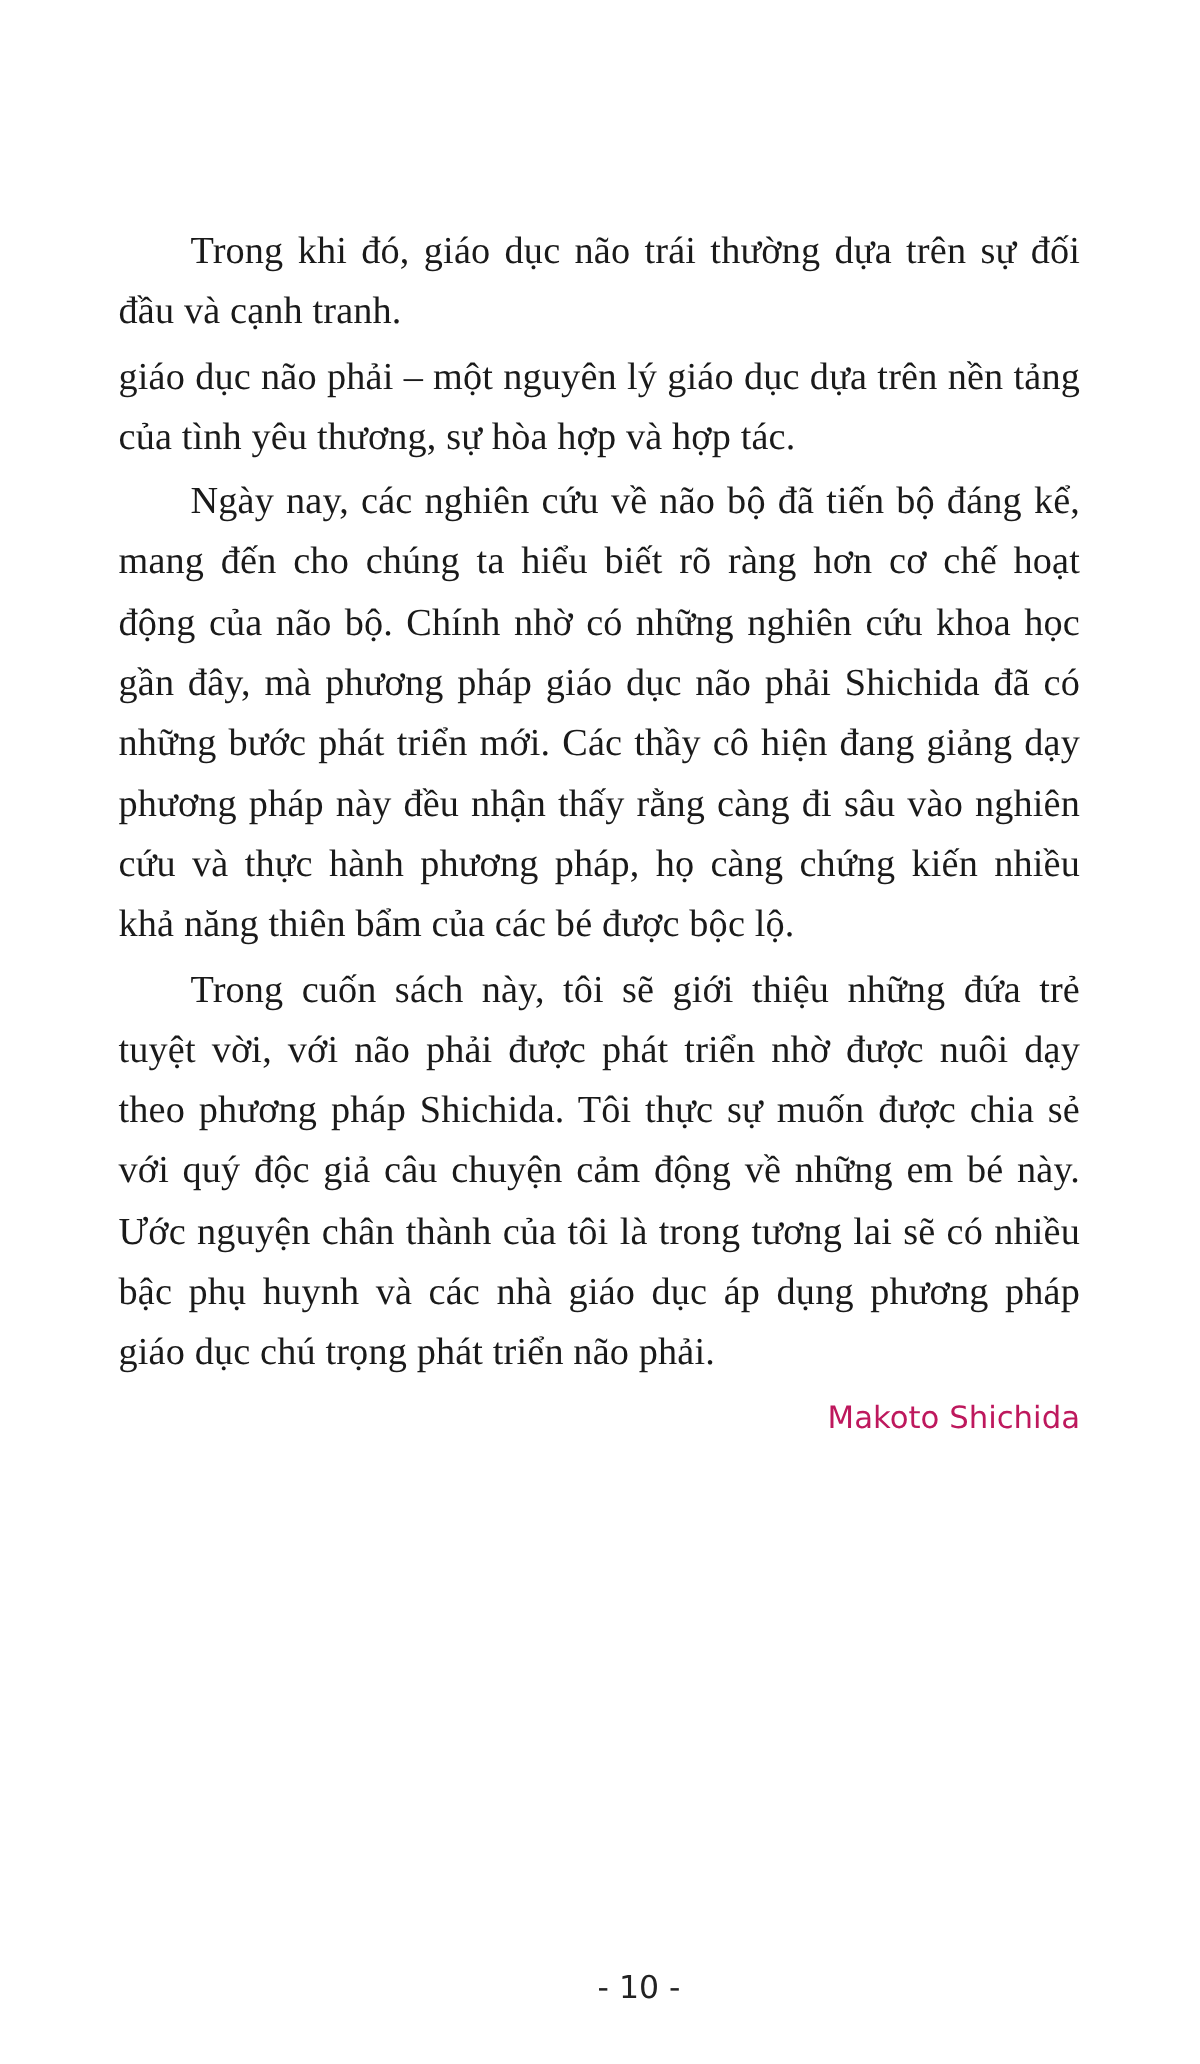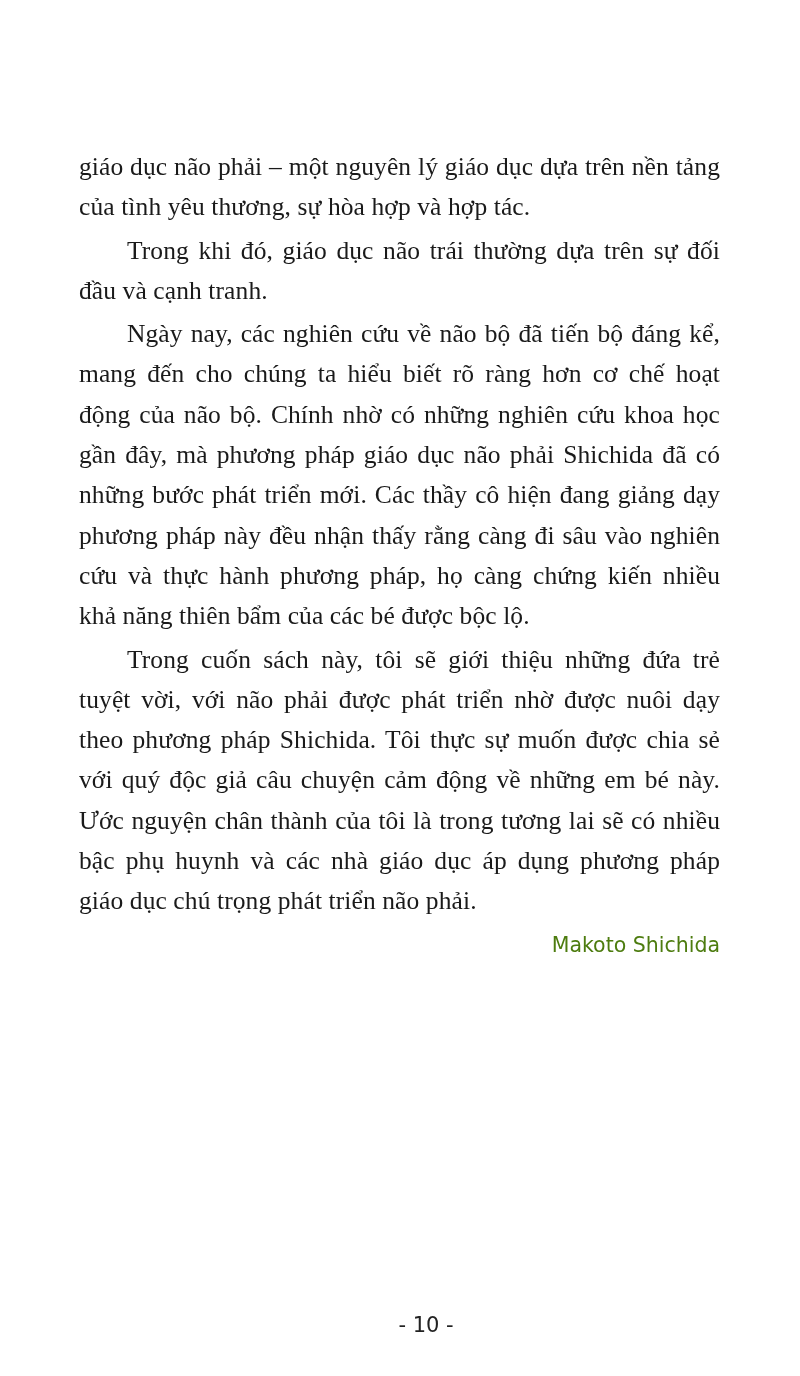--- a/index.html
+++ b/index.html
@@ -30,38 +30,38 @@
     }
     .para.indent {
       text-indent: 48px;
     }
     .signature {
       font-family: "DejaVu Sans", "Liberation Sans", sans-serif;
       font-size: 20.5px;
       line-height: 40px;
       text-align: right;
       margin: 0;
-      color: #4d7c0f;
+      color: #be185d;
     }
     .page-number {
       position: absolute;
       left: 0;
       width: 800px;
       top: 1313px;
       text-align: center;
       font-family: "DejaVu Sans", "Liberation Sans", sans-serif;
       font-size: 21px;
       color: #222;
       margin-left: 26px;
     }
   </style>
 </head>
 <body>
 
 <div class="page">
+  <p class="para indent">Trong khi đó, giáo dục não trái thường dựa trên sự đối đầu và cạnh tranh.</p>
   <p class="para">giáo dục não phải – một nguyên lý giáo dục dựa trên nền tảng của tình yêu thương, sự hòa hợp và hợp tác.</p>
-  <p class="para indent">Trong khi đó, giáo dục não trái thường dựa trên sự đối đầu và cạnh tranh.</p>
   <p class="para indent">Ngày nay, các nghiên cứu về não bộ đã tiến bộ đáng kể, mang đến cho chúng ta hiểu biết rõ ràng hơn cơ chế hoạt động của não bộ. Chính nhờ có những nghiên cứu khoa học gần đây, mà phương pháp giáo dục não phải Shichida đã có những bước phát triển mới. Các thầy cô hiện đang giảng dạy phương pháp này đều nhận thấy rằng càng đi sâu vào nghiên cứu và thực hành phương pháp, họ càng chứng kiến nhiều khả năng thiên bẩm của các bé được bộc lộ.</p>
   <p class="para indent">Trong cuốn sách này, tôi sẽ giới thiệu những đứa trẻ tuyệt vời, với não phải được phát triển nhờ được nuôi dạy theo phương pháp Shichida. Tôi thực sự muốn được chia sẻ với quý độc giả câu chuyện cảm động về những em bé này. Ước nguyện chân thành của tôi là trong tương lai sẽ có nhiều bậc phụ huynh và các nhà giáo dục áp dụng phương pháp giáo dục chú trọng phát triển não phải.</p>
   <p class="signature">Makoto Shichida</p>
 </div>
 
 <div class="page-number">- 10 -</div>
 
 </body></html>

